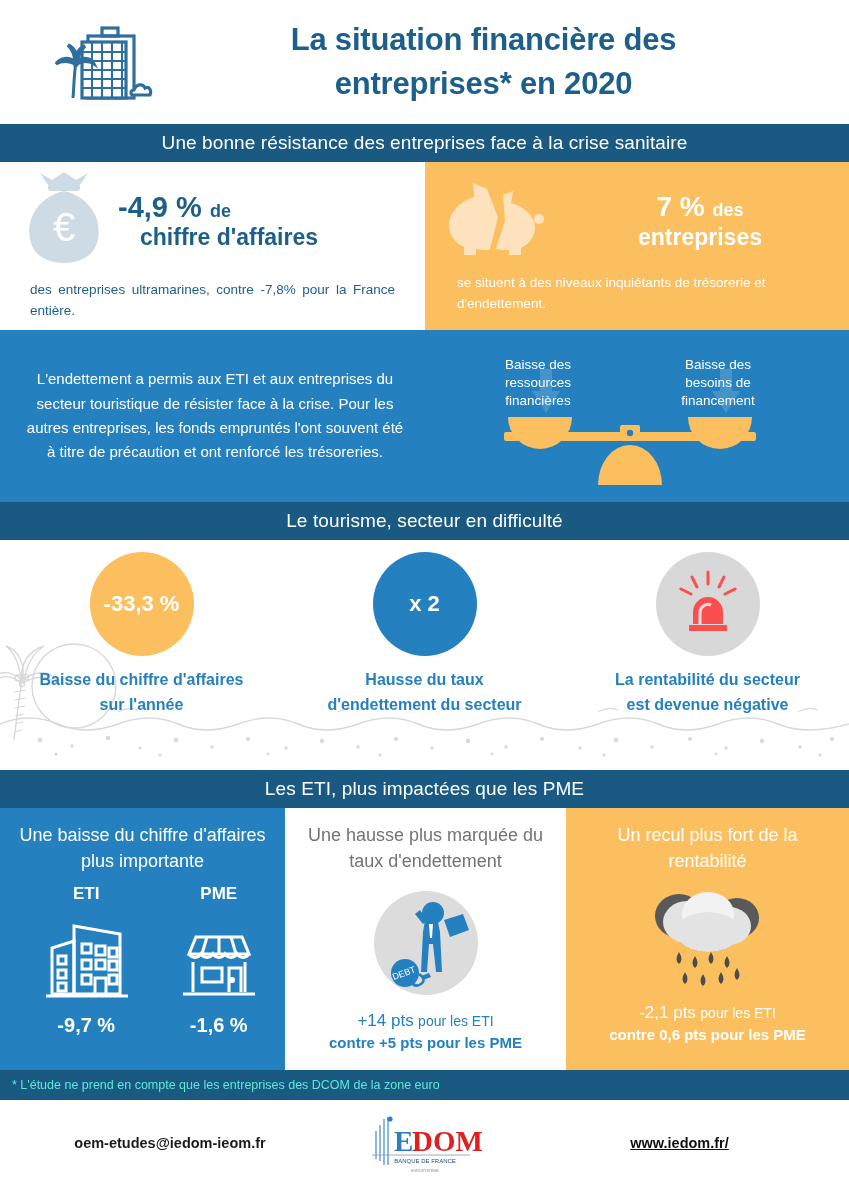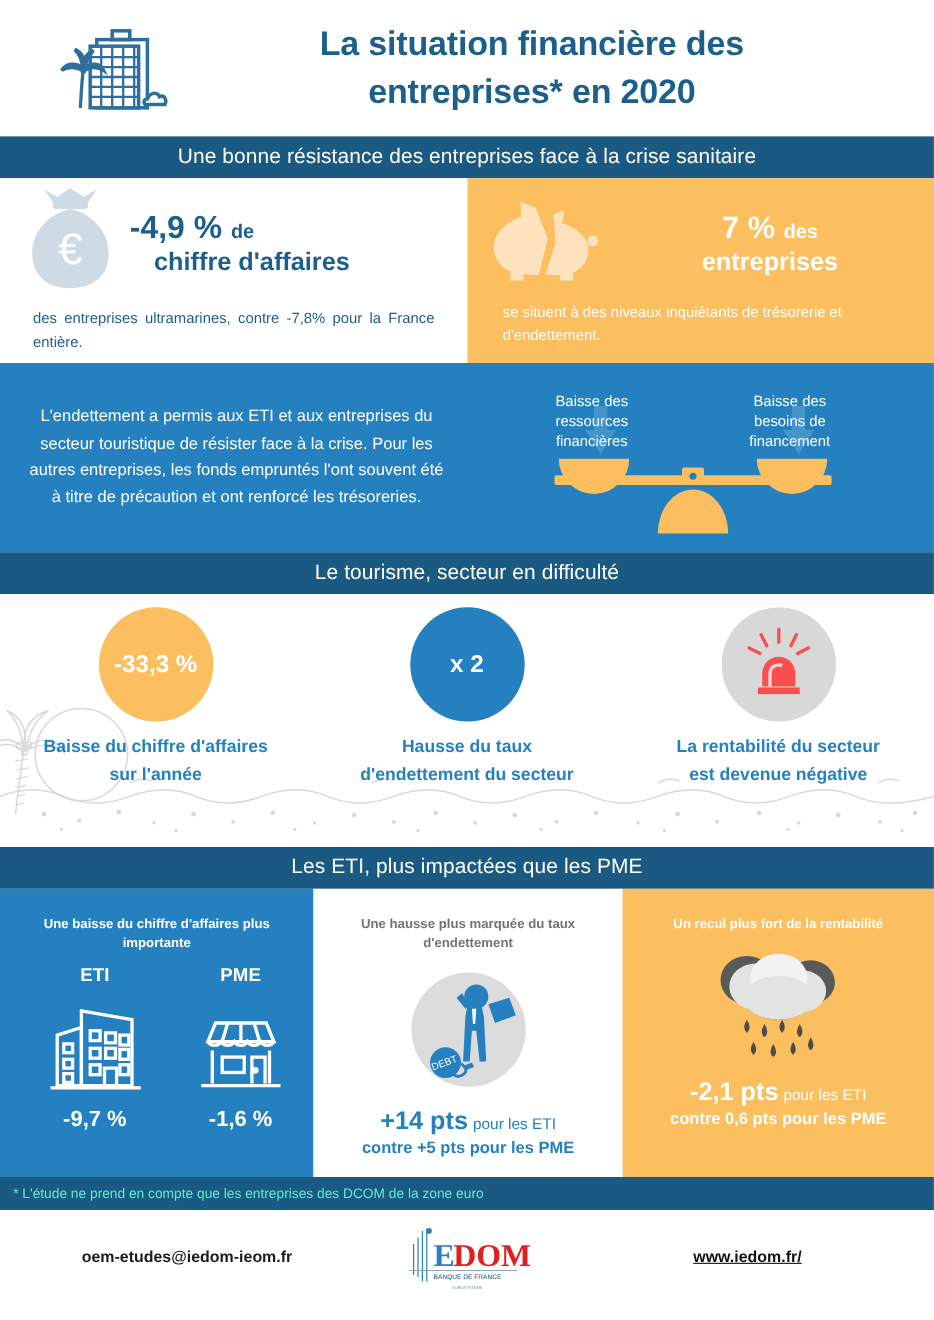--- a/index.html
+++ b/index.html
@@ -102,29 +102,29 @@
     color: #2480bf; font-size: 16px; font-weight: bold; text-align: center;
     line-height: 1.55; margin-top: 12px; max-width: 210px;
   }
 
   
   .band4 { height: 262px; display: flex; }
   .b4col { position: relative; display: flex; flex-direction: column; align-items: center; }
   .b4a { width: 285px; background: #2480bf; }
   .b4b { width: 281px; background: #ffffff; }
   .b4c { width: 283px; background: #fbbf5f; }
-  .b4-title { font-size: 12px; font-weight: bold; text-align: center; line-height: 1.45; margin-top: 24px; padding: 0 16px; }
+  .b4-title { font-size: 18px; font-weight: normal; text-align: center; line-height: 1.45; margin-top: 14px; padding: 0 16px; }
   .b4a .b4-title, .b4c .b4-title { color: #ffffff; }
   .b4b .b4-title { color: #737373; }
   .pair { display: flex; width: 100%; justify-content: space-around; margin-top: 10px; padding-left: 20px; }
   .pair .item { display: flex; flex-direction: column; align-items: center; }
   .pair .lbl { color: #ffffff; font-size: 17px; font-weight: bold; margin-bottom: 8px; }
   .pair .val { color: #ffffff; font-size: 20px; font-weight: bold; margin-top: 10px; }
   .stat-line { text-align: center; line-height: 1.35; }
-  .stat-big { font-size: 23px; font-weight: bold; }
+  .stat-big { font-size: 17px; font-weight: normal; }
   .stat-sm { font-size: 14px; }
   .stat-sm2 { font-size: 15px; display:block;font-weight:bold; }
   .b4b .stat-line, .b4b .stat-big, .b4b .stat-sm { color: #2480bf; }
   .b4c .stat-line, .b4c .stat-big, .b4c .stat-sm { color: #ffffff; }
 
   
   .footnote {
     height: 30px; background: #1a5a82; color: #5eead4; font-size: 12.5px;
     display: flex; align-items: center; padding-left: 12px;
   }

